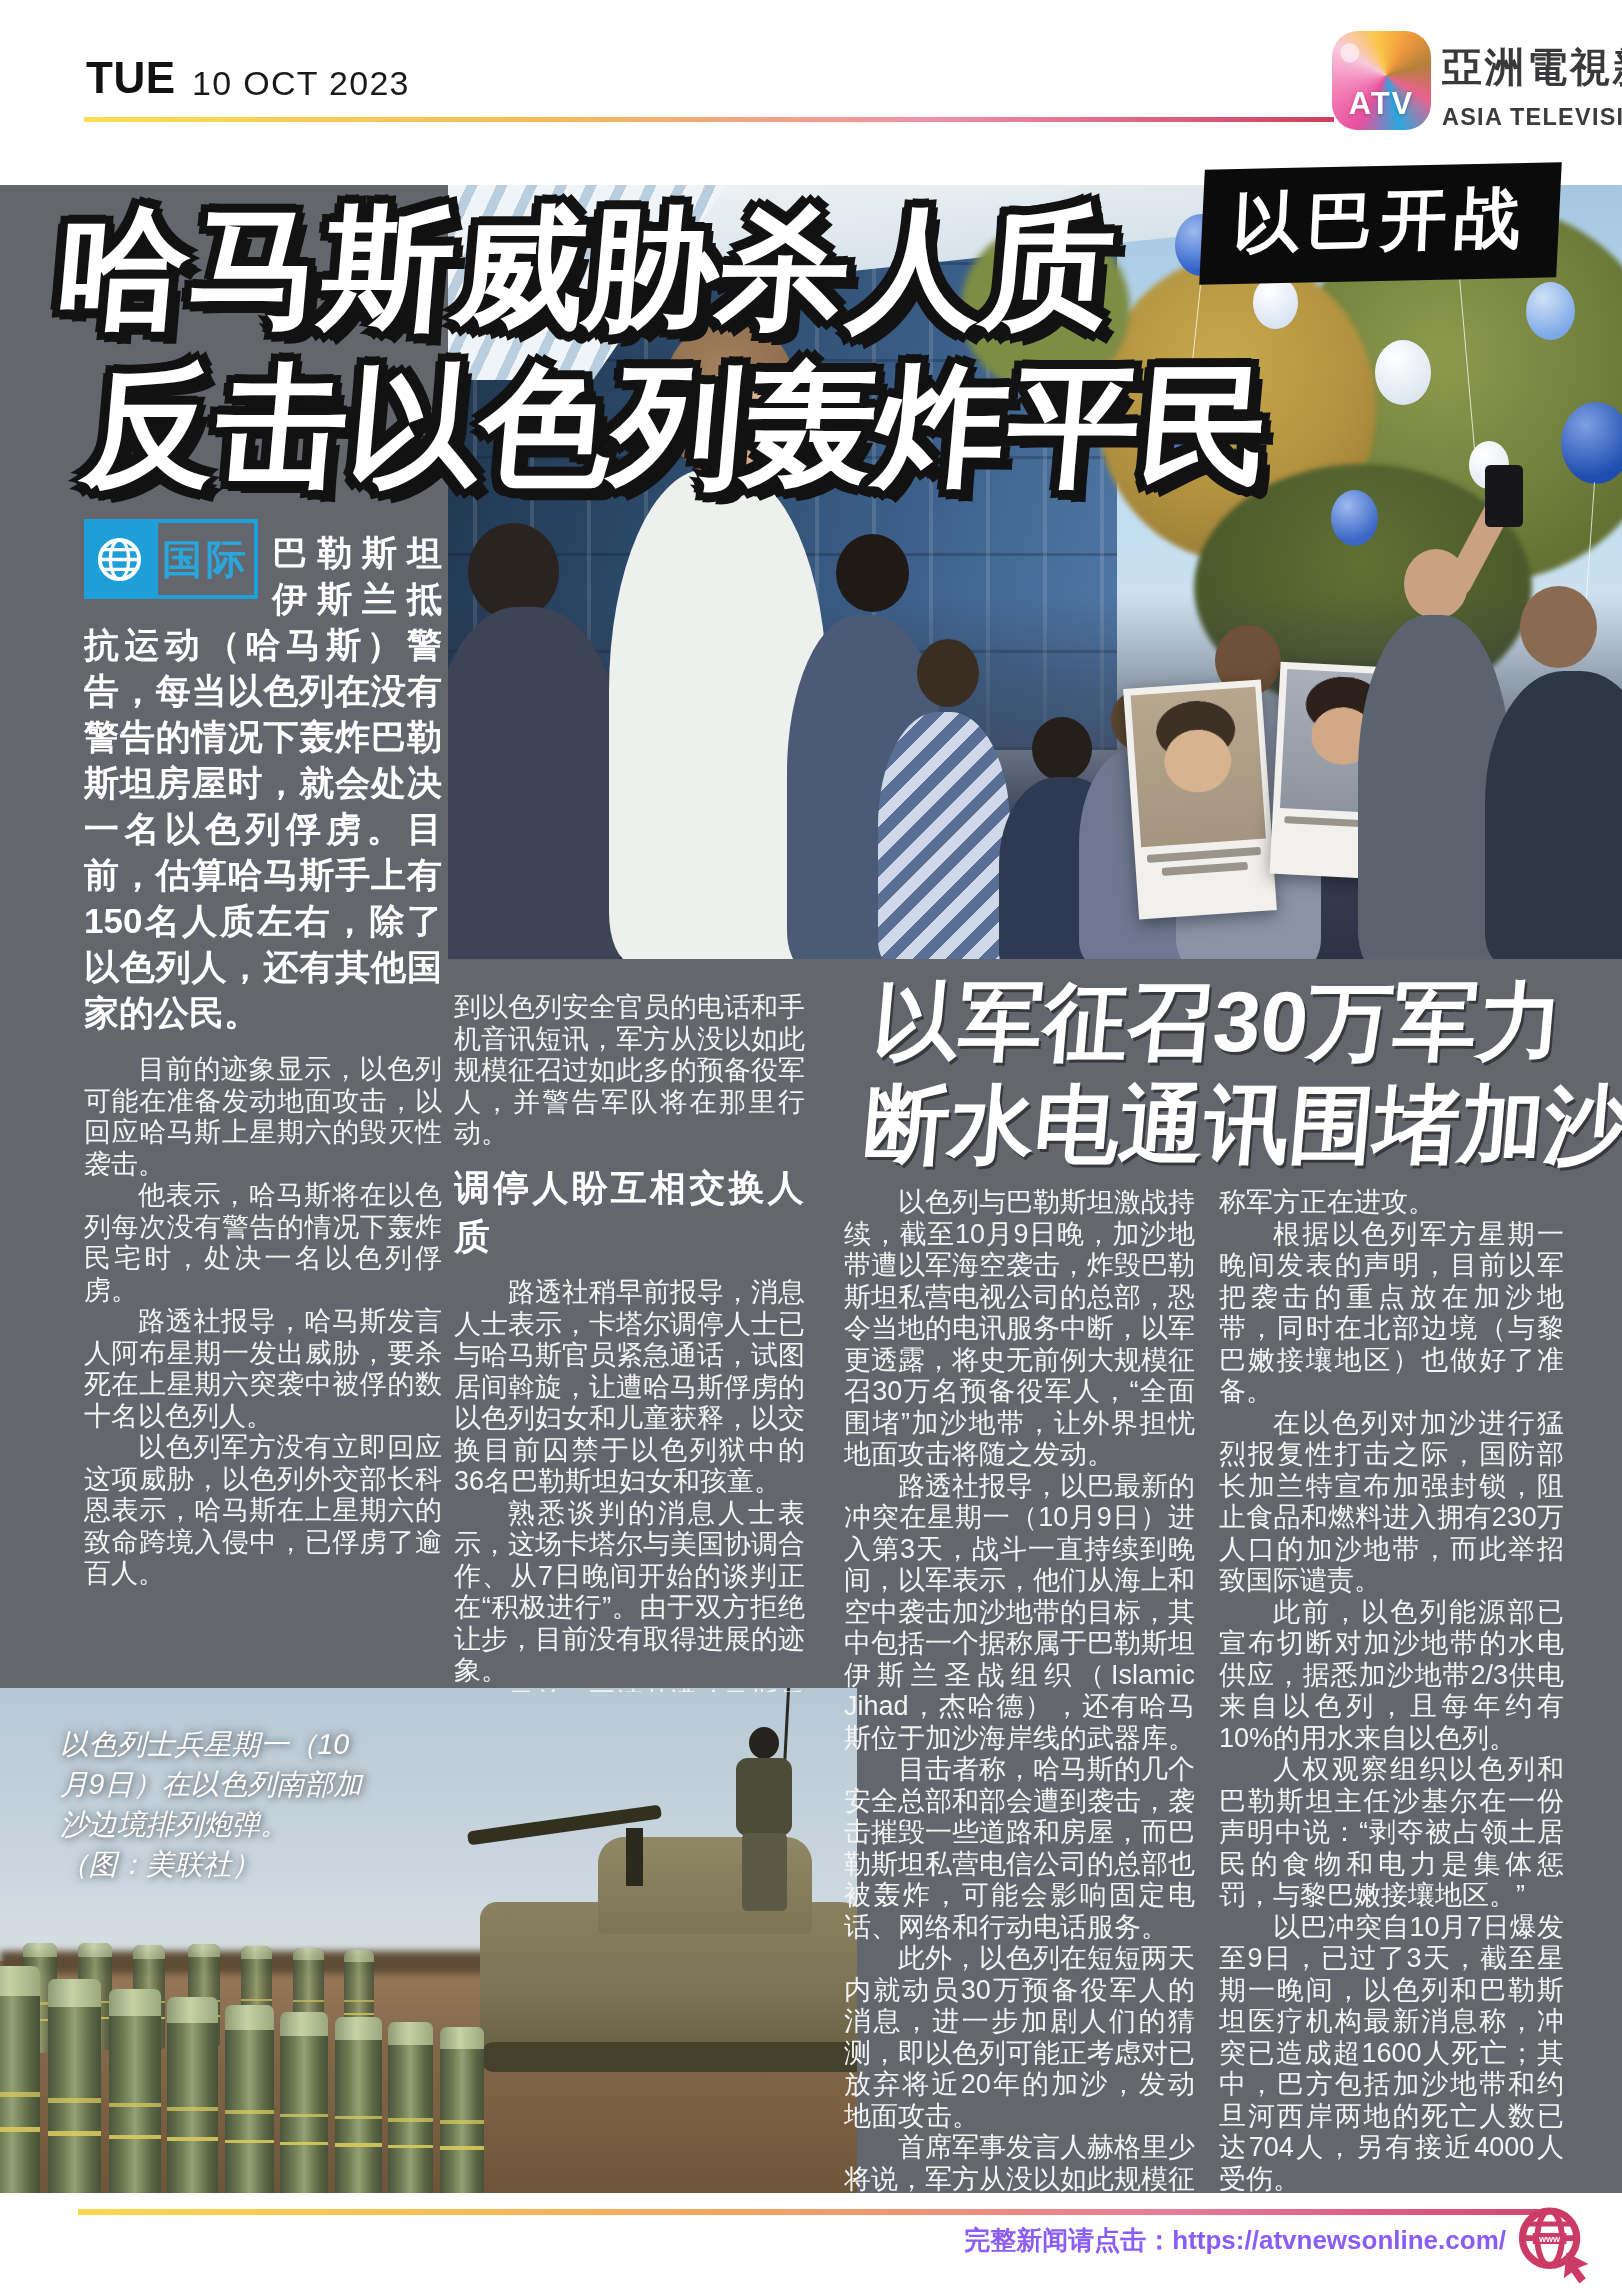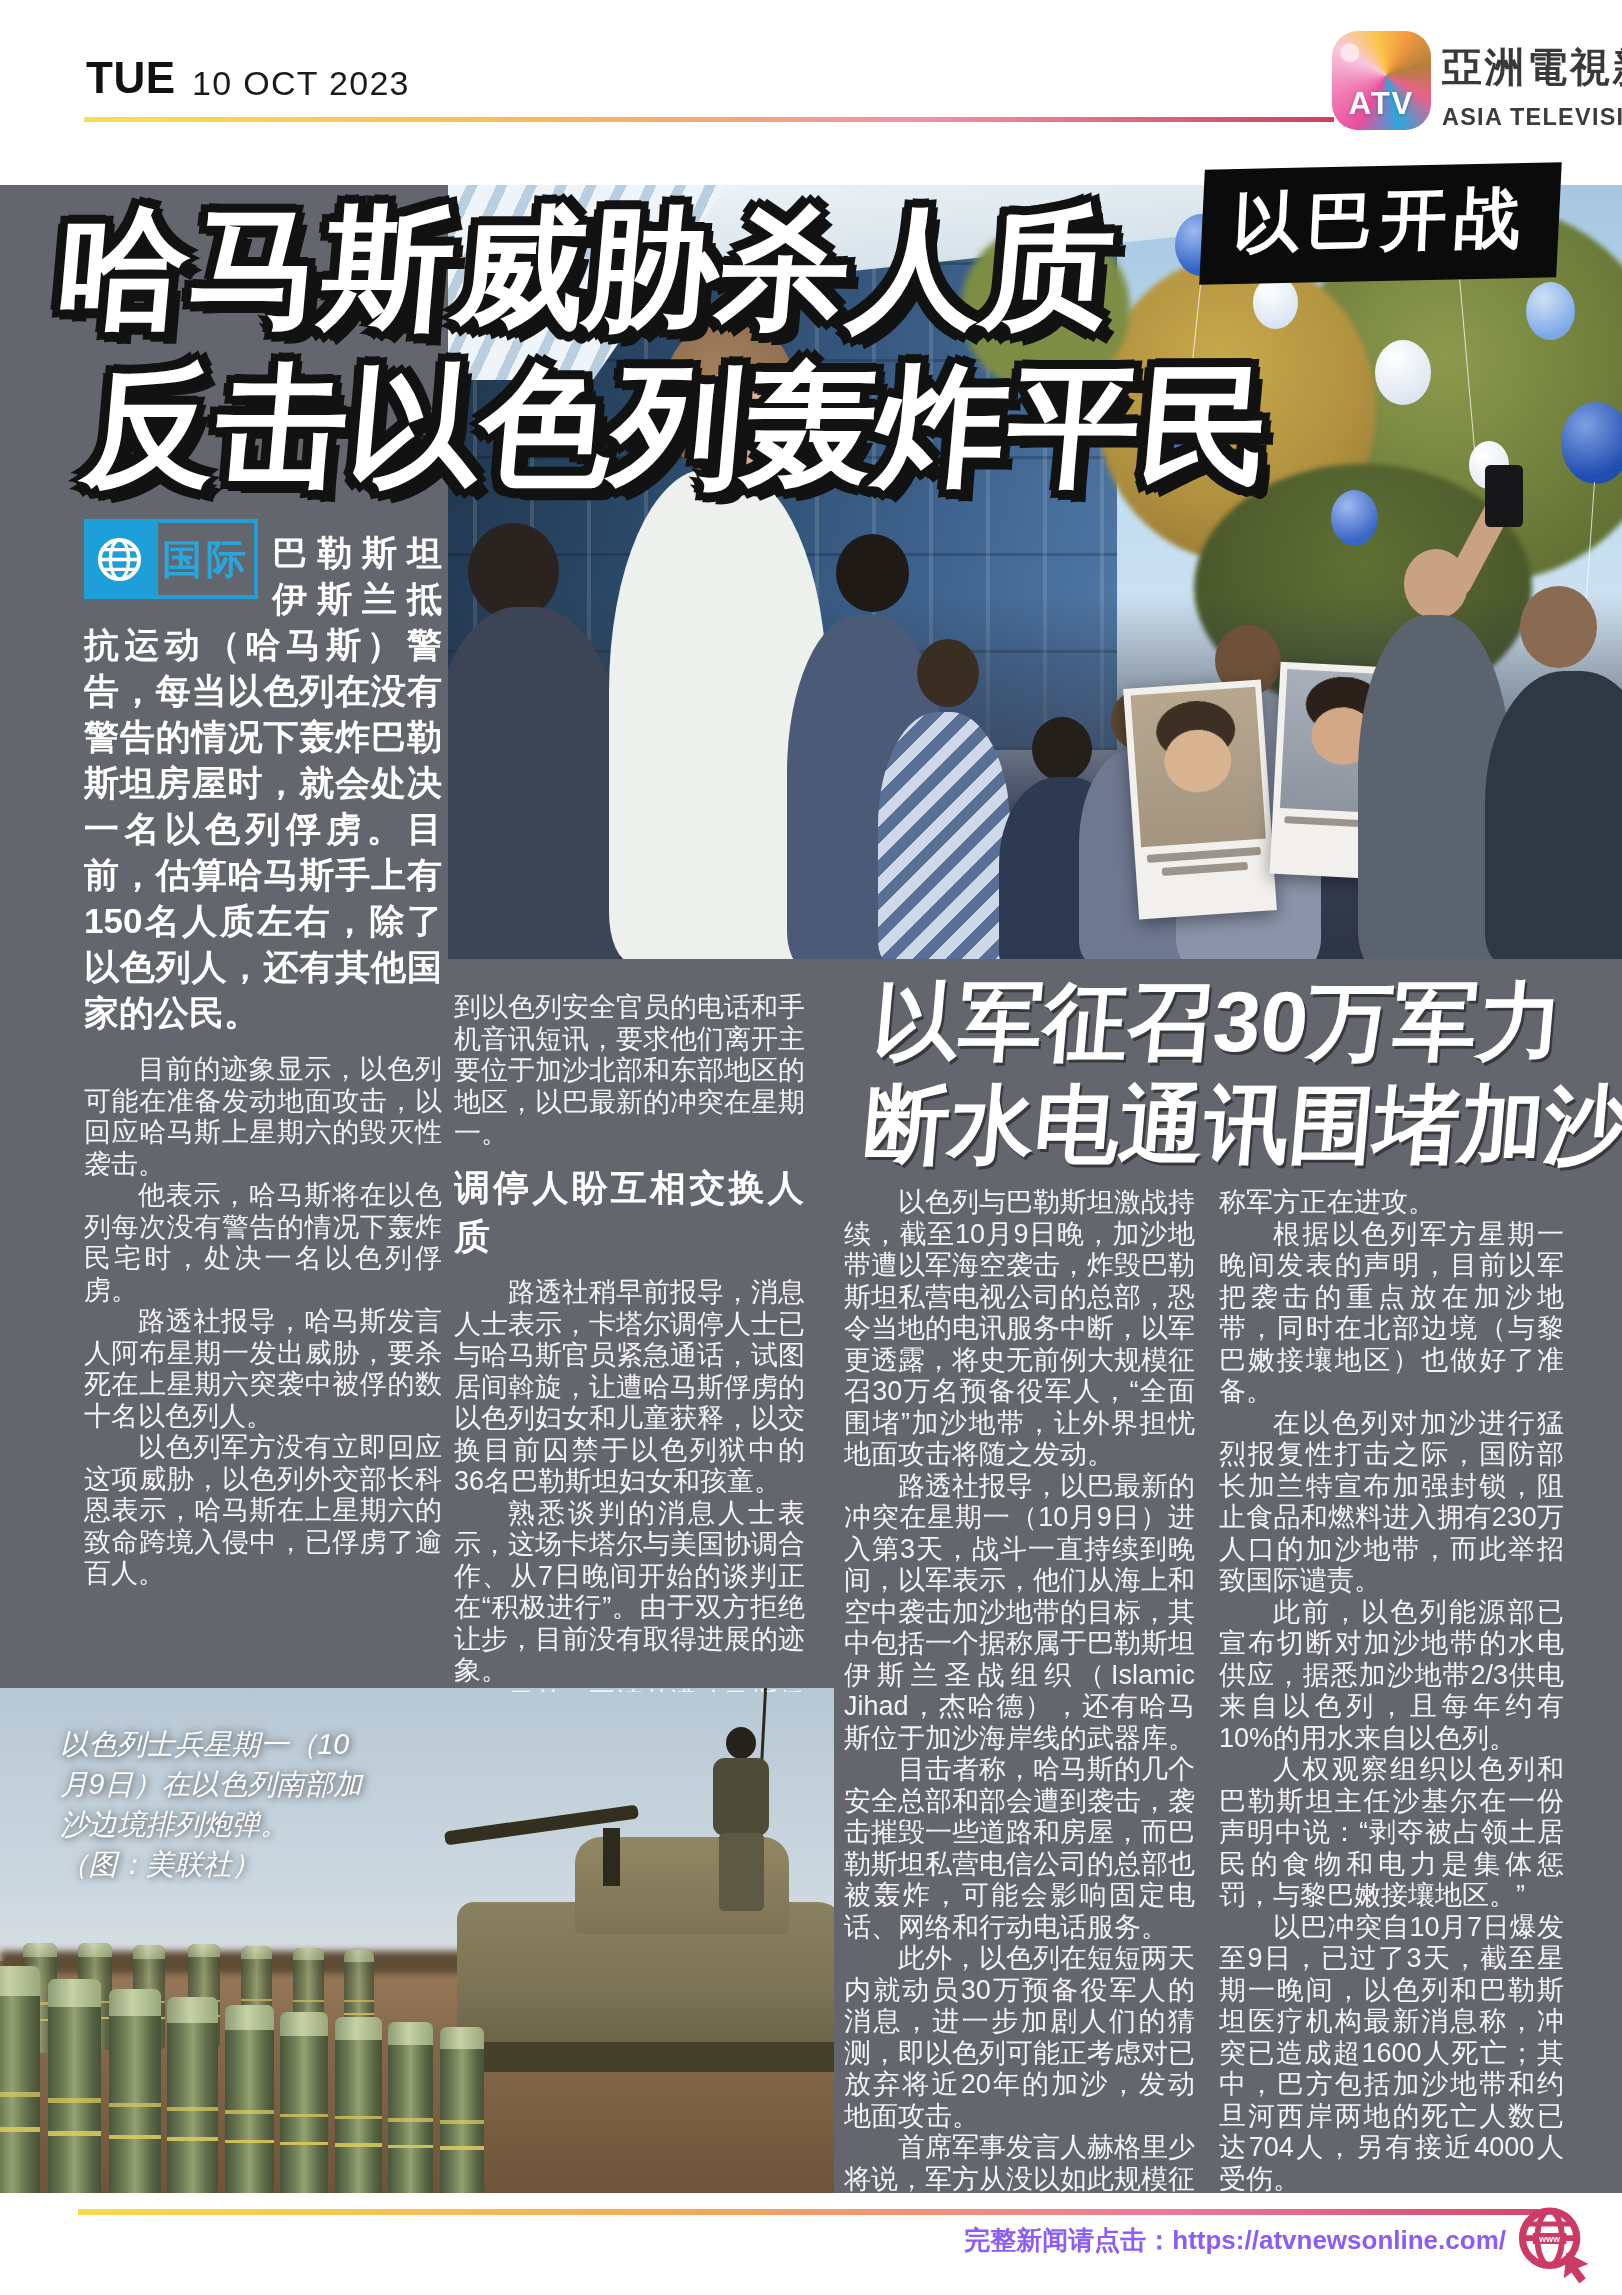--- a/index.html
+++ b/index.html
@@ -67,21 +67,21 @@
   .article1{margin-top:18px;}
   .subhead{font-size:36px;font-weight:800;color:#ffffff;letter-spacing:1.3px;margin:14.3px 0 15.6px 0;text-indent:0;}
 
   .intl-badge{float:left;width:174px;height:80px;margin:5.2px 14.3px 6.5px 0;display:flex;justify-content:center;}
   .globe-box{width:70px;height:80px;background:#1f9fd8;display:flex;align-items:center;justify-content:center;}
   .label-box{flex:1;border:4.5px solid #1f9fd8;color:#29a6dc;font-size:40px;font-weight:800;
     display:flex;align-items:center;justify-content:center;letter-spacing:3.9px;}
 
   
   .soldier{left:0;top:1688px;width:834px;height:505px;overflow:hidden;
-    background:linear-gradient(180deg,#b7c8d5 0%,#ccd8e0 40%,#d9dfe2 56%);}
+    background:linear-gradient(180deg,#b7c8d5 0%,#ccd8e0 40%,#d9dfe2 56%);padding-left:23px;}
   .ground{position:absolute;left:0;right:0;bottom:0;height:46%;
     background:linear-gradient(180deg,#9a7c5c 0%,#85684a 35%,#6e5539 100%);}
   .shell{position:absolute;border-radius:7.8px 7.8px 3.9px 3.9px;
     background:
       linear-gradient(0deg,transparent 0 29%,rgba(223,205,94,.85) 29% 31%,transparent 31% 44%,rgba(223,205,94,.7) 44% 46%,transparent 46%),
       linear-gradient(90deg,#49553c 0%,#6f7e55 30%,#93a173 50%,#5a6744 82%,#465138 100%);}
   .shell::before{content:'';position:absolute;top:0;left:0;right:0;height:13%;
     background:linear-gradient(90deg,#8e9b74,#c6d2a4 45%,#9aa87c);border-radius:6.5px 6.5px 0 0;}
   .caption{position:absolute;left:60px;top:36px;width:305px;font-size:28.6px;line-height:40px;
     font-style:italic;color:#ffffff;z-index:3;
@@ -239,21 +239,21 @@
     <div class="article1">
       <p>目前的迹象显示，以色列可能在准备发动地面攻击，以回应哈马斯上星期六的毁灭性袭击。</p>
       <p>他表示，哈马斯将在以色列每次没有警告的情况下轰炸民宅时，处决一名以色列俘虏。</p>
       <p>路透社报导，哈马斯发言人阿布星期一发出威胁，要杀死在上星期六突袭中被俘的数十名以色列人。</p>
       <p>以色列军方没有立即回应这项威胁，以色列外交部长科恩表示，哈马斯在上星期六的致命跨境入侵中，已俘虏了逾百人。</p>
 
     </div>
   </div>
 
   <div class="abs col col-mid">
-    <p class="noindent">到以色列安全官员的电话和手机音讯短讯，要求他们离开主要位于加沙北部和东部地区的地区，以巴最新的冲突在星期一。</p>
+    <p class="noindent">到以色列安全官员的电话和手机音讯短讯，军方从没以如此规模征召过如此多的预备役军人，并警告军队将在那里行动。</p>
     <div class="subhead">调停人盼互相交换人质</div>
     <p>路透社稍早前报导，消息人士表示，卡塔尔调停人士已与哈马斯官员紧急通话，试图居间斡旋，让遭哈马斯俘虏的以色列妇女和儿童获释，以交换目前囚禁于以色列狱中的36名巴勒斯坦妇女和孩童。</p>
     <p>熟悉谈判的消息人士表示，这场卡塔尔与美国协调合作、从7日晚间开始的谈判正在“积极进行”。由于双方拒绝让步，目前没有取得进展的迹象。</p>
     <p>目前，不清楚遭哈马斯俘虏的以色列人质人数，但外界普遍认为哈马斯在上星期六劫持了妇孺、老人和军人。</p>
   </div>
 
   <div class="abs headline2">
     <div>以军征召30万军力</div>
     <div>断水电通讯围堵加沙</div>
   </div>

